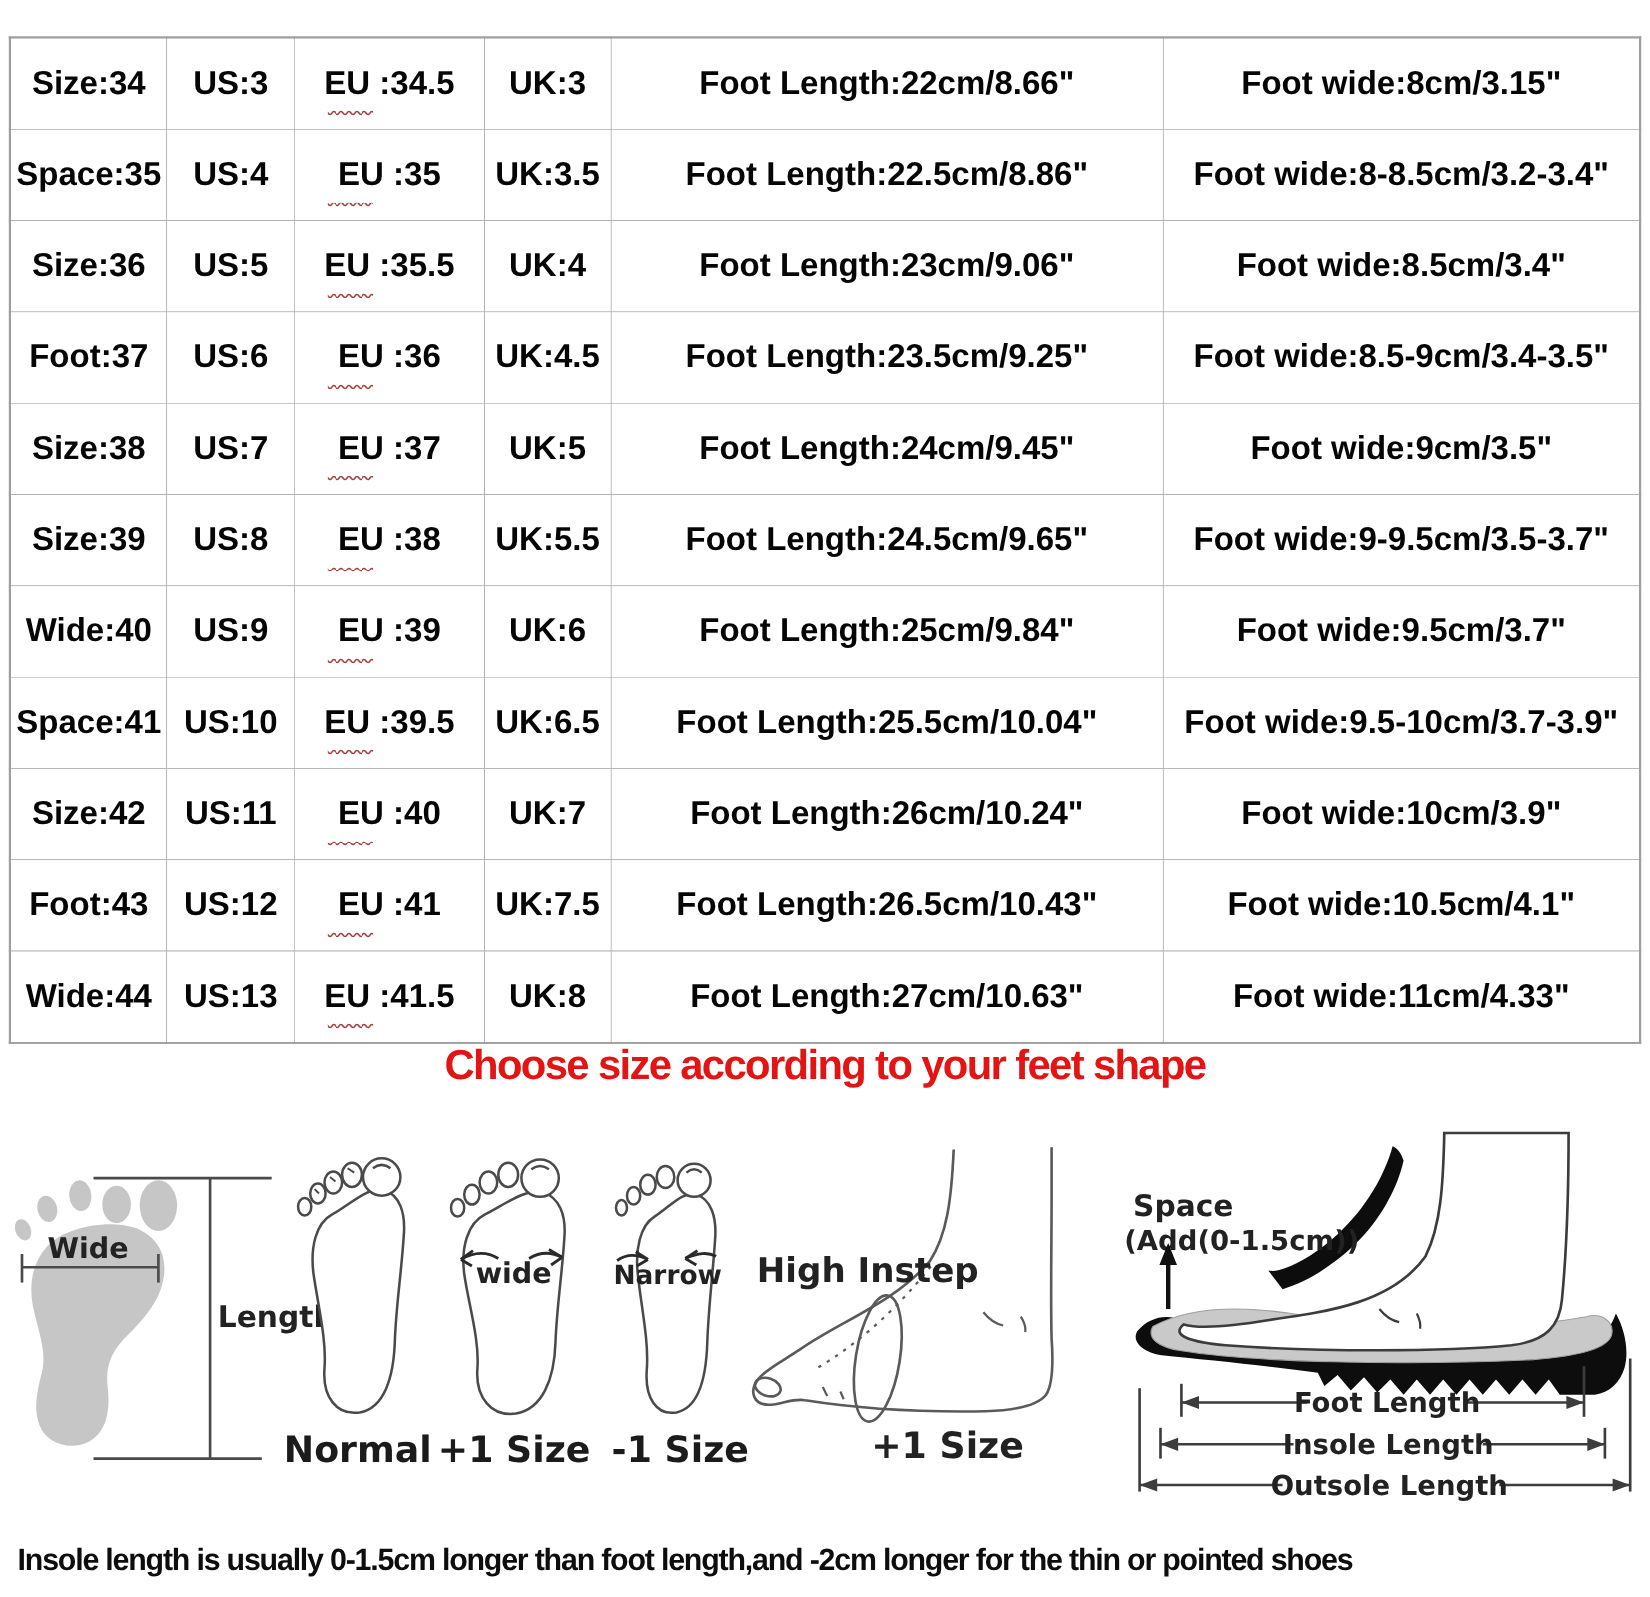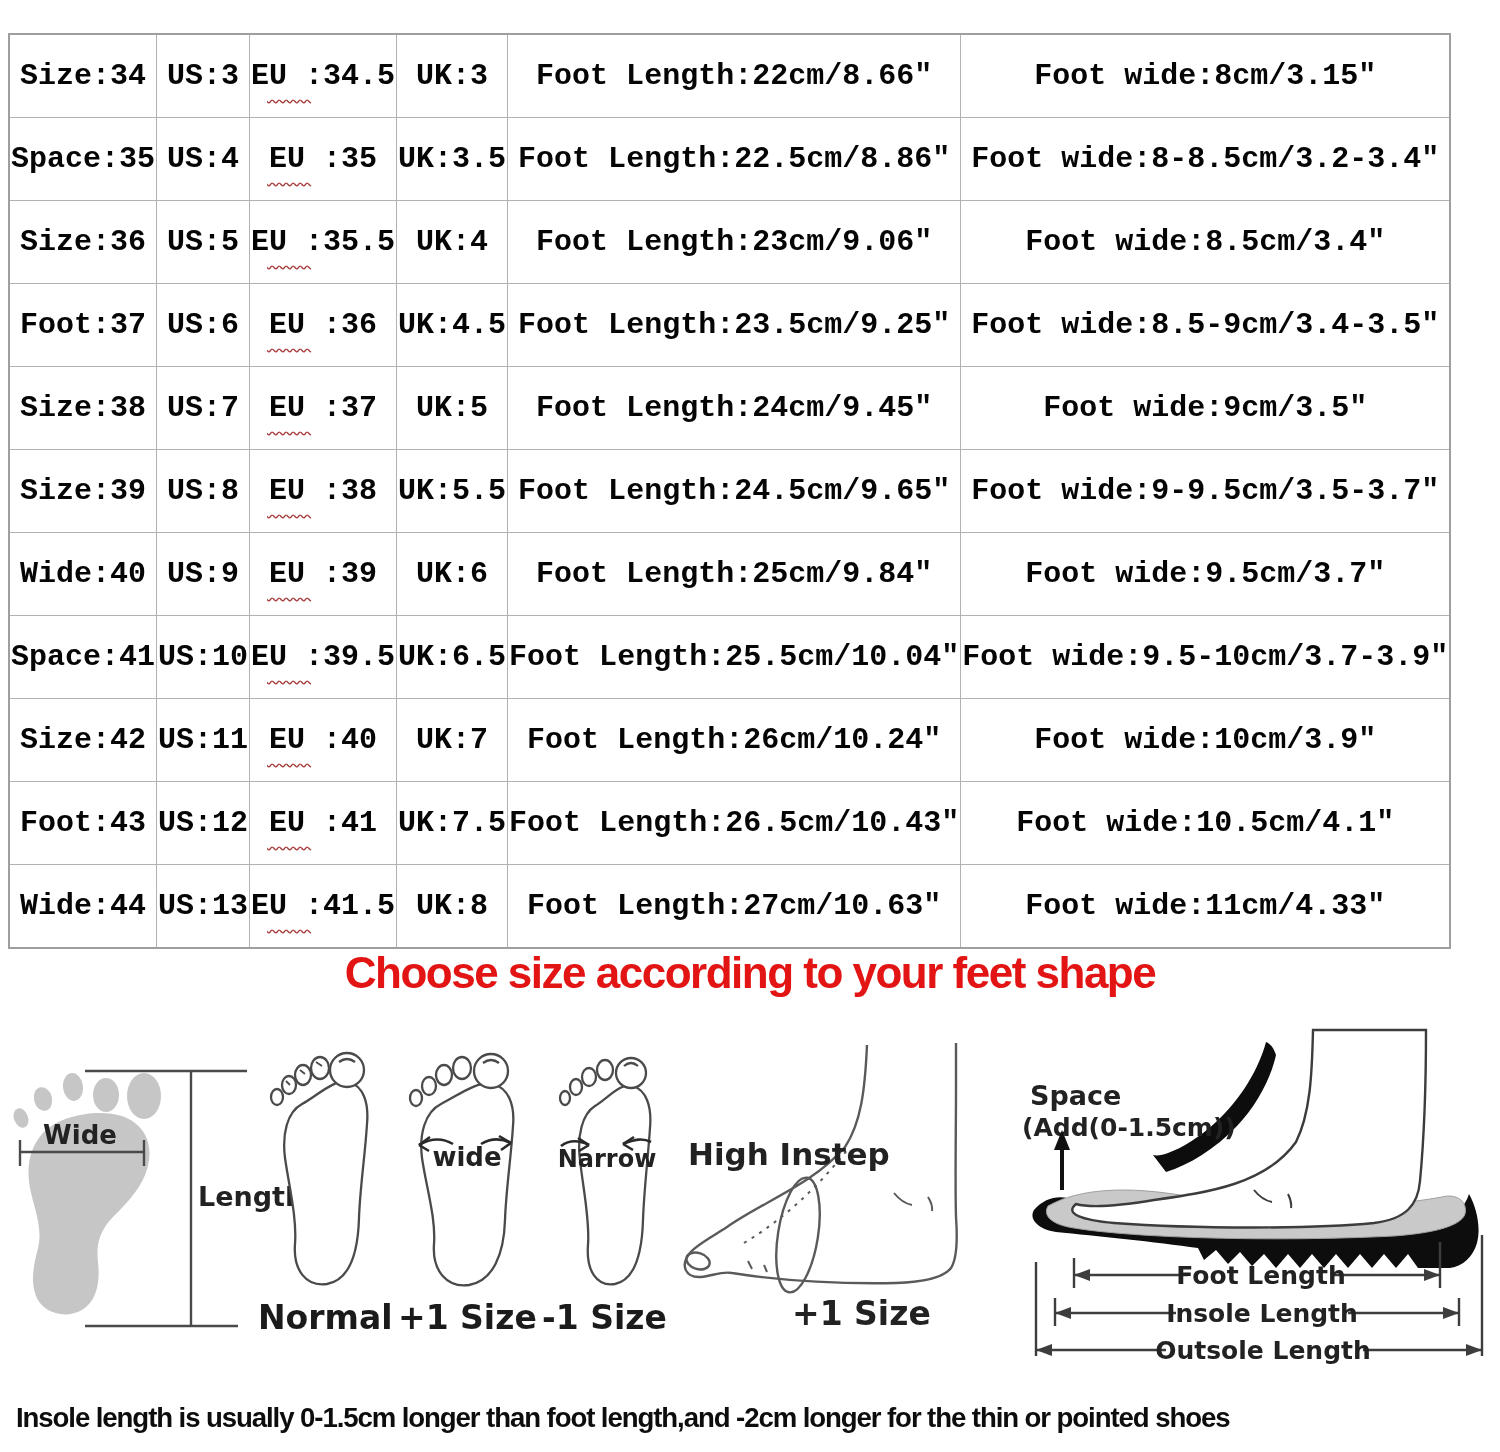--- a/index.html
+++ b/index.html
@@ -1,32 +1,32 @@
 <!DOCTYPE html>
 <html><head>
 <meta charset="utf-8">
 <style>
   html,body{margin:0;padding:0;background:#fff;}
   .page{position:relative;width:1500px;height:1452px;background:#fff;overflow:hidden;
         font-family:"Liberation Sans","DejaVu Sans",sans-serif;color:#050505;}
 
   
-  table.size-table{position:absolute;left:8px;top:33px;width:1280px;border-collapse:collapse;font-family:Liberation Mono, monospace;
+  table.size-table{position:absolute;left:8px;top:33px;width:1484px;border-collapse:collapse;
 romant        table-layout:fixed;}
   table.size-table{border:2px solid #9e9e9e;}
   table.size-table td{border:1px solid #b2b2b2;height:80px;text-align:center;vertical-align:middle;
         font-weight:bold;font-size:30px;letter-spacing:0;position:relative;background:#fff;
         white-space:nowrap;overflow:visible;}
   td.eu-cell::after{content:"aaaaa";position:absolute;left:50%;bottom:15px;transform:translateX(-56px);
         color:transparent;font-size:13px;letter-spacing:1px;
         text-decoration-line:underline;text-decoration-style:wavy;text-decoration-color:#a83a3a;}
 
   
   .heading{position:absolute;left:0;top:948px;width:100%;text-align:center;
-        font-size:44px;font-weight:bold;letter-spacing:-1.5px;color:#e21414;white-space:nowrap;}
+        font-size:38px;font-weight:bold;letter-spacing:-1.5px;color:#e21414;white-space:nowrap;}
 
   
   svg{position:absolute;overflow:visible;}
   .cap{position:absolute;font-size:33px;font-weight:600;color:#1b1b1b;text-align:left;
        font-family:"DejaVu Sans",sans-serif;}
 
   
   .footnote{position:absolute;left:16px;top:1402px;width:1480px;white-space:nowrap;
         font-size:28px;font-weight:bold;letter-spacing:-1.1px;color:#0d0d0d;
         transform:scaleX(0.985);transform-origin:left center;}
@@ -215,21 +215,21 @@
       <path d="M 6,98 C 14,92 24,92 34,97"></path>
       <path d="M 34,97 l -11,-7 M 34,97 l -10,6"></path>
       <path d="M 96,94 C 88,90 80,91 68,96"></path>
       <path d="M 68,96 l 11,-7 M 68,96 l 10,6"></path>
     </g>
     <text x="52" y="119" text-anchor="middle" font-size="24" font-weight="600">Narrow</text>
   </svg>
 
   <div class="cap" style="left:258px;top:1298px;width:130px;">Normal</div>
   <div class="cap" style="left:398px;top:1298px;width:140px;">+1 Size</div>
-  <div class="cap" style="left:542px;top:1298px;width:130px;">-1 Size</div>
+  <div class="cap" style="left:556px;top:1298px;width:130px;">-1 Size</div>
 
   <svg style="left:652px;top:1035px" width="400" height="310" viewBox="0 0 400 310">
     <g stroke="#5a5a5a" stroke-width="2.4" fill="none">
       <path d="M 215,10 C 213,55 209,88 193,112 C 160,150 112,166 75,192 C 60,202 44,210 38,218
                C 28,230 33,243 49,242 C 60,241 70,236 80,238 C 124,245 184,249 244,248
                C 274,247 292,242 299,233 C 306,222 305,196 304,182 C 303,148 304,95 304,55 L 304,8"></path>
       <path d="M 92,208 C 132,184 166,152 196,114" stroke-dasharray="3 6" stroke-width="2"></path>
       <ellipse cx="146" cy="200" rx="20" ry="58" transform="rotate(9 146 200)"></ellipse>
       <ellipse cx="46" cy="226" rx="12" ry="8" transform="rotate(18 46 226)"></ellipse>
       <path d="M 96,226 l 4,8 M 112,230 l 3,7" stroke-width="2"></path>

